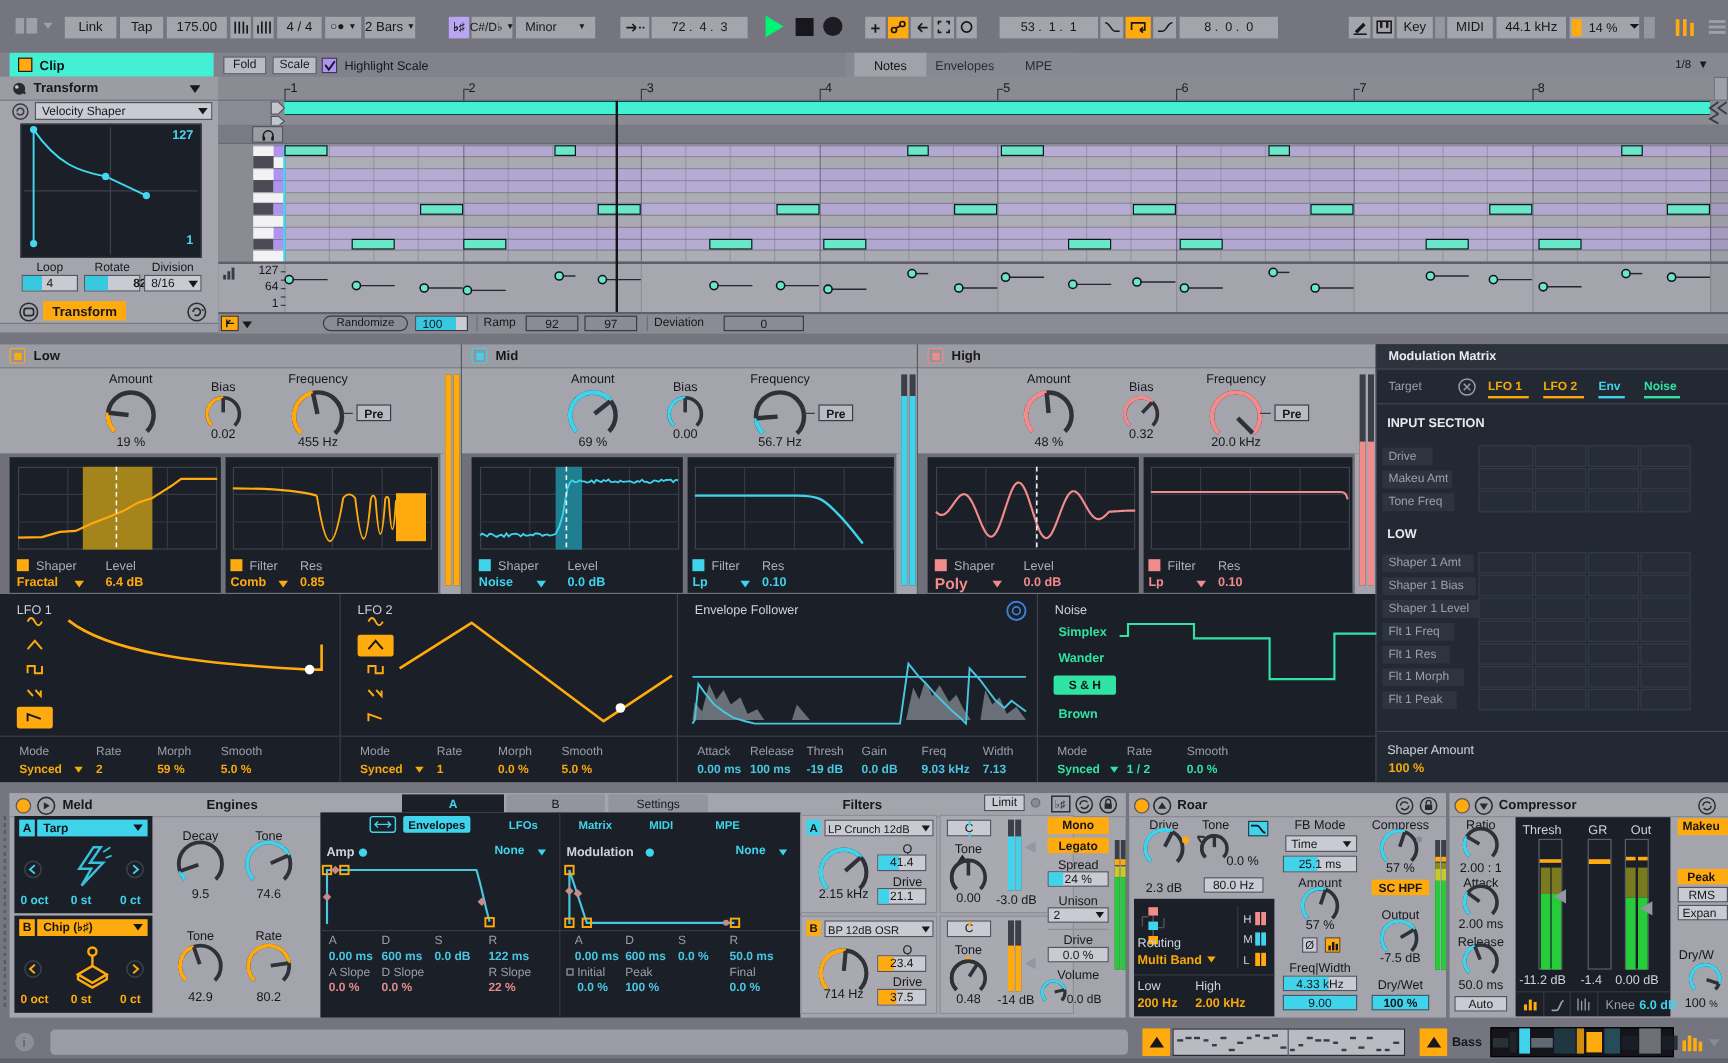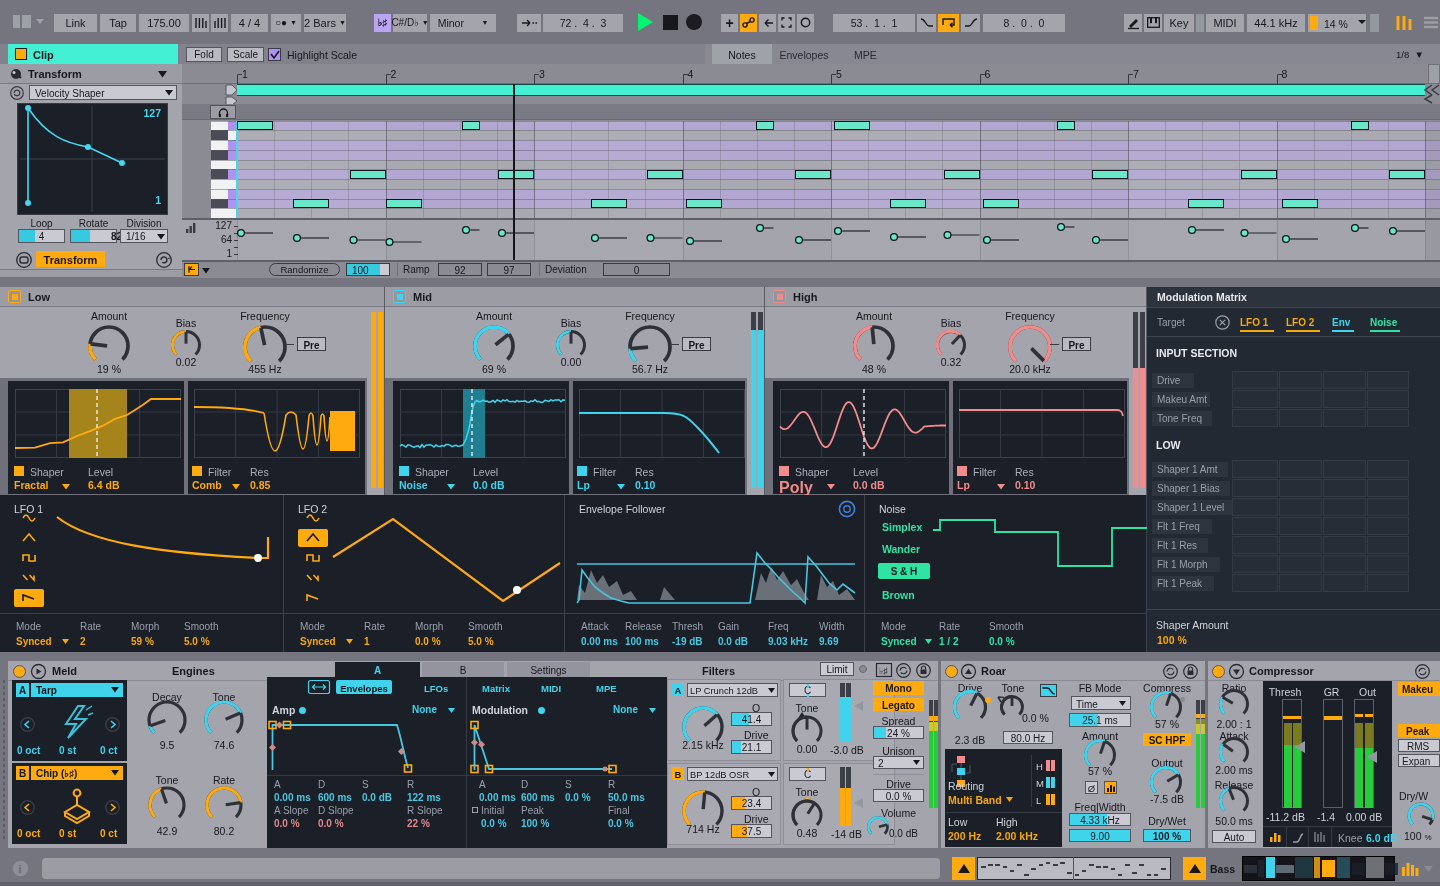--- a/index.html
+++ b/index.html
@@ -184,21 +184,21 @@
     <div style="position:absolute;left:18px;top:219px;font-size:10px;color:#17171d;font-weight:400;white-space:nowrap;line-height:1;width:47px;text-align:center;">Loop</div>
     <div style="position:absolute;left:70px;top:219px;font-size:10px;color:#17171d;font-weight:400;white-space:nowrap;line-height:1;width:47px;text-align:center;">Rotate</div>
     <div style="position:absolute;left:120px;top:219px;font-size:10px;color:#17171d;font-weight:400;white-space:nowrap;line-height:1;width:48px;text-align:center;">Division</div>
     <div style="position:absolute;left:18px;top:229px;width:47px;height:14px;background:#c9cad2;border:1px solid #55555f;"></div>
     <div style="position:absolute;left:19px;top:230px;width:16px;height:12px;background:#37c9e0;"></div>
     <div style="position:absolute;left:18px;top:232px;font-size:10px;color:#17171d;font-weight:400;white-space:nowrap;line-height:1;width:47px;text-align:center;">4</div>
     <div style="position:absolute;left:70px;top:229px;width:47px;height:14px;background:#c9cad2;border:1px solid #55555f;"></div>
     <div style="position:absolute;left:71px;top:230px;width:19px;height:12px;background:#37c9e0;"></div>
     <div style="position:absolute;left:86px;top:232px;font-size:10px;color:#17171d;font-weight:700;white-space:nowrap;line-height:1;width:61px;text-align:center;">82</div>
     <div style="position:absolute;left:120px;top:229px;width:48px;height:14px;background:#c9cad2;border:1px solid #55555f;"></div>
-    <div style="position:absolute;left:126px;top:232px;font-size:10px;color:#17171d;font-weight:400;white-space:nowrap;line-height:1;">1/16</div>
+    <div style="position:absolute;left:126px;top:232px;font-size:10px;color:#17171d;font-weight:400;white-space:nowrap;line-height:1;">8/16</div>
     <svg style="position:absolute;left:157px;top:234px" width="8" height="6" viewBox="0 0 8 6">
       <path d="M0 0 h8 l-4 5.5 Z" fill="#17171d"></path>
     </svg>
     <svg style="position:absolute;left:16px;top:252px" width="16" height="16" viewBox="0 0 16 16">
       <circle cx="8" cy="8" r="7.3" fill="none" stroke="#2a2a32" stroke-width="1.3"></circle>
       <rect x="4" y="5" width="8" height="6" rx="2" fill="none" stroke="#2a2a32" stroke-width="1.4"></rect>
     </svg>
     <div style="position:absolute;left:36px;top:251px;width:69px;height:16px;background:#ffaa0e;">
       <div style="font-size:11px;font-weight:700;color:#17171d;text-align:center;margin-top:3px;">Transform</div>
     </div>
@@ -656,21 +656,21 @@
       <line x1="41.5" y1="0" x2="41.5" y2="69" stroke="#343943" stroke-width="1"></line>
       <line x1="83.0" y1="0" x2="83.0" y2="69" stroke="#343943" stroke-width="1"></line>
       <line x1="124.5" y1="0" x2="124.5" y2="69" stroke="#343943" stroke-width="1"></line>
       <line x1="0" y1="23.0" x2="166" y2="23.0" stroke="#343943" stroke-width="1"></line>
       <line x1="0" y1="46.0" x2="166" y2="46.0" stroke="#343943" stroke-width="1"></line>
       <path d="M0 21 H158 C 162 21, 163 23, 164 27" fill="none" stroke="#f28b8b" stroke-width="1.8"></path>
     </svg>
     <div style="position:absolute;left:779px;top:466px;width:10px;height:10px;background:#f28b8b;"></div>
     <div style="position:absolute;left:795px;top:467px;font-size:10.5px;color:#aab0ba;font-weight:400;white-space:nowrap;line-height:1;">Shaper</div>
     <div style="position:absolute;left:853px;top:467px;font-size:10.5px;color:#aab0ba;font-weight:400;white-space:nowrap;line-height:1;">Level</div>
-    <div style="position:absolute;left:779px;top:480px;font-size:16px;color:#f28b8b;font-weight:700;white-space:nowrap;line-height:1;">Poly</div>
+    <div style="position:absolute;left:779px;top:480px;font-size:13px;color:#f28b8b;font-weight:700;white-space:nowrap;line-height:1;">Poly</div>
     <svg style="position:absolute;left:827px;top:484px" width="9" height="6" viewBox="0 0 9 6">
       <path d="M0 0 h8 l-4 5.5 Z" fill="#f28b8b"></path>
     </svg>
     <div style="position:absolute;left:853px;top:480px;font-size:10.5px;color:#f28b8b;font-weight:700;white-space:nowrap;line-height:1;">0.0 dB</div>
     <div style="position:absolute;left:957px;top:466px;width:10px;height:10px;background:#f28b8b;"></div>
     <div style="position:absolute;left:973px;top:467px;font-size:10.5px;color:#aab0ba;font-weight:400;white-space:nowrap;line-height:1;">Filter</div>
     <div style="position:absolute;left:1015px;top:467px;font-size:10.5px;color:#aab0ba;font-weight:400;white-space:nowrap;line-height:1;">Res</div>
     <div style="position:absolute;left:957px;top:480px;font-size:10.5px;color:#f28b8b;font-weight:700;white-space:nowrap;line-height:1;">Lp</div>
     <svg style="position:absolute;left:997px;top:484px" width="9" height="6" viewBox="0 0 9 6">
       <path d="M0 0 h8 l-4 5.5 Z" fill="#f28b8b"></path>
@@ -871,21 +871,21 @@
     <div style="position:absolute;left:581px;top:637px;font-size:10px;color:#49c6e0;font-weight:700;white-space:nowrap;line-height:1;">0.00 ms</div>
     <div style="position:absolute;left:625px;top:622px;font-size:10px;color:#99a0ab;font-weight:400;white-space:nowrap;line-height:1;">Release</div>
     <div style="position:absolute;left:625px;top:637px;font-size:10px;color:#49c6e0;font-weight:700;white-space:nowrap;line-height:1;">100 ms</div>
     <div style="position:absolute;left:672px;top:622px;font-size:10px;color:#99a0ab;font-weight:400;white-space:nowrap;line-height:1;">Thresh</div>
     <div style="position:absolute;left:672px;top:637px;font-size:10px;color:#49c6e0;font-weight:700;white-space:nowrap;line-height:1;">-19 dB</div>
     <div style="position:absolute;left:718px;top:622px;font-size:10px;color:#99a0ab;font-weight:400;white-space:nowrap;line-height:1;">Gain</div>
     <div style="position:absolute;left:718px;top:637px;font-size:10px;color:#49c6e0;font-weight:700;white-space:nowrap;line-height:1;">0.0 dB</div>
     <div style="position:absolute;left:768px;top:622px;font-size:10px;color:#99a0ab;font-weight:400;white-space:nowrap;line-height:1;">Freq</div>
     <div style="position:absolute;left:768px;top:637px;font-size:10px;color:#49c6e0;font-weight:700;white-space:nowrap;line-height:1;">9.03 kHz</div>
     <div style="position:absolute;left:819px;top:622px;font-size:10px;color:#99a0ab;font-weight:400;white-space:nowrap;line-height:1;">Width</div>
-    <div style="position:absolute;left:819px;top:637px;font-size:10px;color:#49c6e0;font-weight:700;white-space:nowrap;line-height:1;">9.69</div>
+    <div style="position:absolute;left:819px;top:637px;font-size:10px;color:#49c6e0;font-weight:700;white-space:nowrap;line-height:1;">7.13</div>
     <div style="position:absolute;left:865px;top:495px;width:282px;height:157px;background:#1a1f28;border-right:1px solid #3c414b;"></div>
     <div style="position:absolute;left:879px;top:504px;font-size:10.5px;color:#cfd3da;font-weight:400;white-space:nowrap;line-height:1;">Noise</div>
     <div style="position:absolute;left:865px;top:613px;width:282px;height:1px;background:#3a3f49;"></div>
     <div style="position:absolute;left:882px;top:522px;font-size:10.5px;color:#2fe3a3;font-weight:700;white-space:nowrap;line-height:1;">Simplex</div>
     <div style="position:absolute;left:882px;top:544px;font-size:10.5px;color:#2fe3a3;font-weight:700;white-space:nowrap;line-height:1;">Wander</div>
     <div style="position:absolute;left:882px;top:590px;font-size:10.5px;color:#2fe3a3;font-weight:700;white-space:nowrap;line-height:1;">Brown</div>
     <div style="position:absolute;left:878px;top:563px;width:52px;height:16px;background:#2fe3a3;border-radius:2px;"></div>
     <div style="position:absolute;left:878px;top:567px;font-size:10px;color:#10161a;font-weight:700;white-space:nowrap;line-height:1;width:52px;text-align:center;">S &amp; H</div>
     <svg style="position:absolute;left:865px;top:495px" width="282" height="120" viewBox="0 0 282 120">
 <path d="M68 35 H75 V25 H130 V37 H193 V71 H247 V33 H282" fill="none" stroke="#2fe3a3" stroke-width="1.8"></path>

